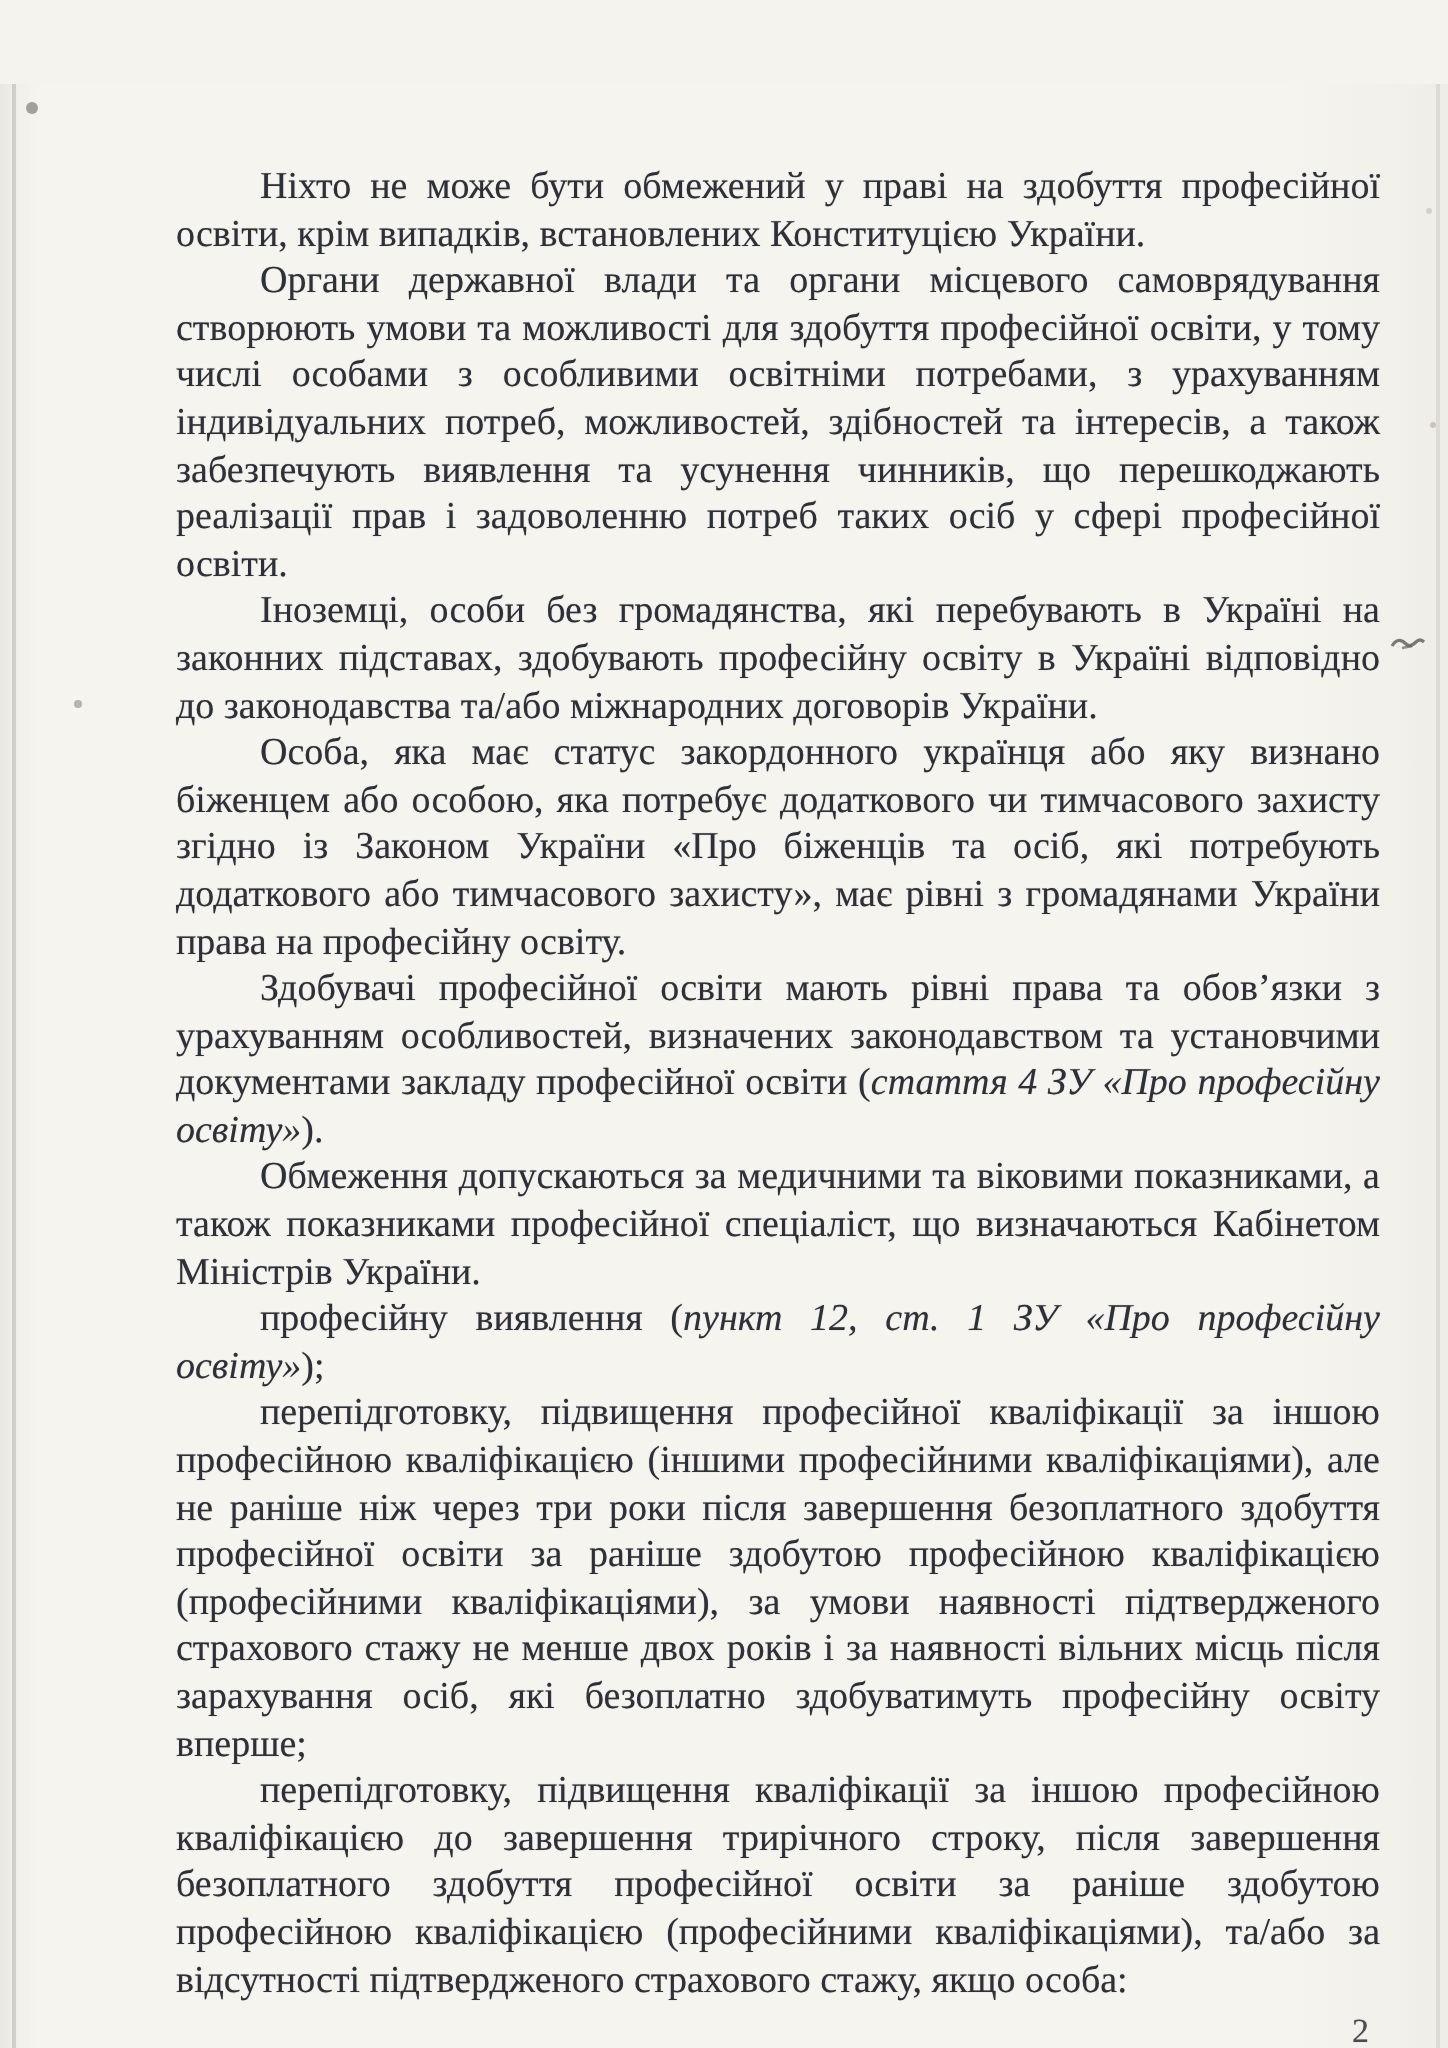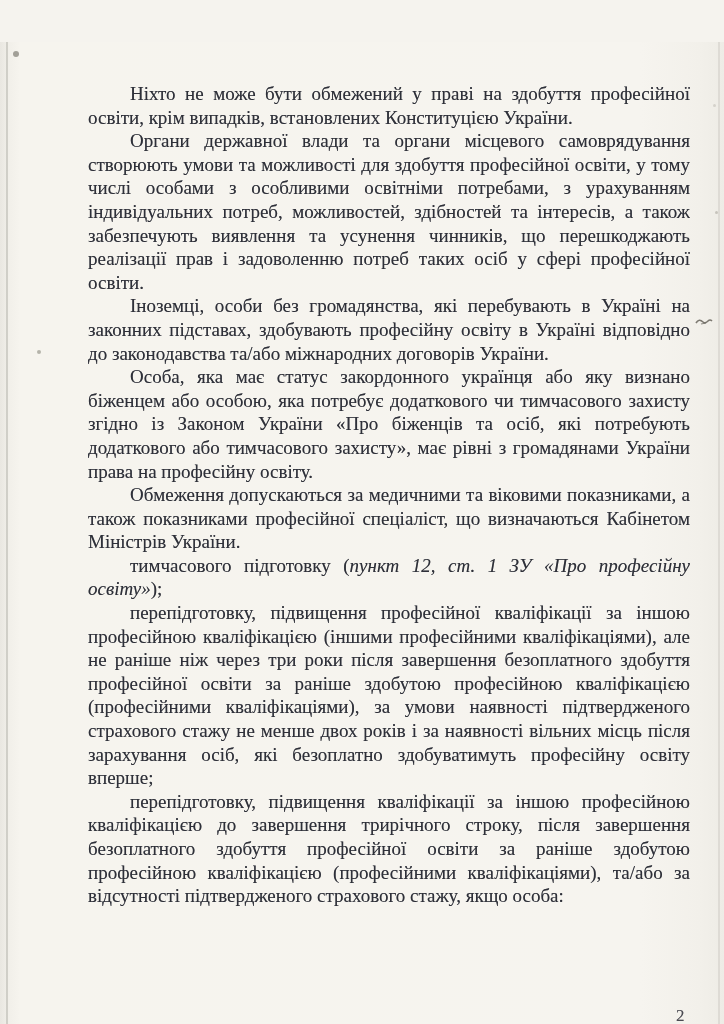--- a/index.html
+++ b/index.html
@@ -85,22 +85,23 @@
 <div class="page">
 
   <div class="edge-line-left"></div>
   <div class="edge-line-right"></div>
 
   <div class="content">
       <p class="para"><span>Ніхто не може бути обмежений у праві на здобуття професійної освіти, крім випадків, встановлених Конституцією України.</span></p>
       <p class="para"><span>Органи державної влади та органи місцевого самоврядування створюють умови та можливості для здобуття професійної освіти, у тому числі особами з особливими освітніми потребами, з урахуванням індивідуальних потреб, можливостей, здібностей та інтересів, а також забезпечують виявлення та усунення чинників, що перешкоджають реалізації прав і задоволенню потреб таких осіб у сфері професійної освіти.</span></p>
       <p class="para"><span>Іноземці, особи без громадянства, які перебувають в Україні на законних підставах, здобувають професійну освіту в Україні відповідно до законодавства та/або міжнародних договорів України.</span></p>
       <p class="para"><span>Особа, яка має статус закордонного українця або яку визнано біженцем або особою, яка потребує додаткового чи тимчасового захисту згідно із Законом України «Про біженців та осіб, які потребують додаткового або тимчасового захисту», має рівні з громадянами України права на професійну освіту.</span></p>
+      <p class="para"><span>Здобувачі професійної освіти мають рівні права та обов’язки з урахуванням особливостей, визначених законодавством та установчими документами закладу професійної освіти (</span><i>стаття 4 ЗУ «Про професійну освіту»</i><span>).</span></p>
       <p class="para"><span>Обмеження допускаються за медичними та віковими показниками, а також показниками професійної спеціаліст, що визначаються Кабінетом Міністрів України.</span></p>
-      <p class="para"><span>тимчасового підготовку (</span><i>пункт 12, ст. 1 ЗУ «Про професійну освіту»</i><span>);</span></p>
+      <p class="para"><span>професійну виявлення (</span><i>пункт 12, ст. 1 ЗУ «Про професійну освіту»</i><span>);</span></p>
       <p class="para"><span>перепідготовку, підвищення професійної кваліфікації за іншою професійною кваліфікацією (іншими професійними кваліфікаціями), але не раніше ніж через три роки після завершення безоплатного здобуття професійної освіти за раніше здобутою професійною кваліфікацією (професійними кваліфікаціями), за умови наявності підтвердженого страхового стажу не менше двох років і за наявності вільних місць після зарахування осіб, які безоплатно здобуватимуть професійну освіту вперше;</span></p>
       <p class="para"><span>перепідготовку, підвищення кваліфікації за іншою професійною кваліфікацією до завершення трирічного строку, після завершення безоплатного здобуття професійної освіти за раніше здобутою професійною кваліфікацією (професійними кваліфікаціями), та/або за відсутності підтвердженого страхового стажу, якщо особа:</span></p>
     </div>
 
   <div class="page-number">2</div>
 
   <div class="speck speck-a"></div>
   <div class="speck speck-b"></div>
   <div class="speck speck-c"></div>
   <div class="speck speck-d"></div>

